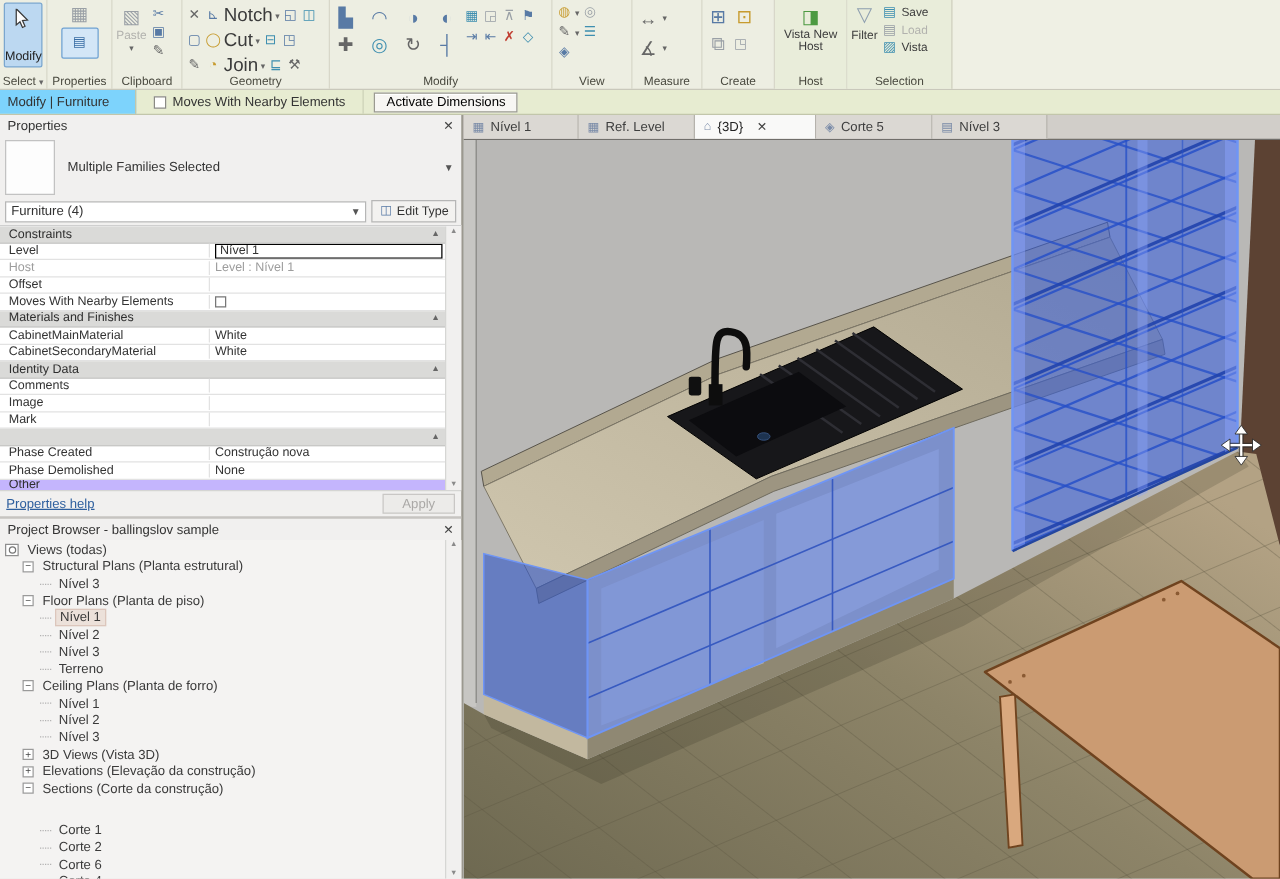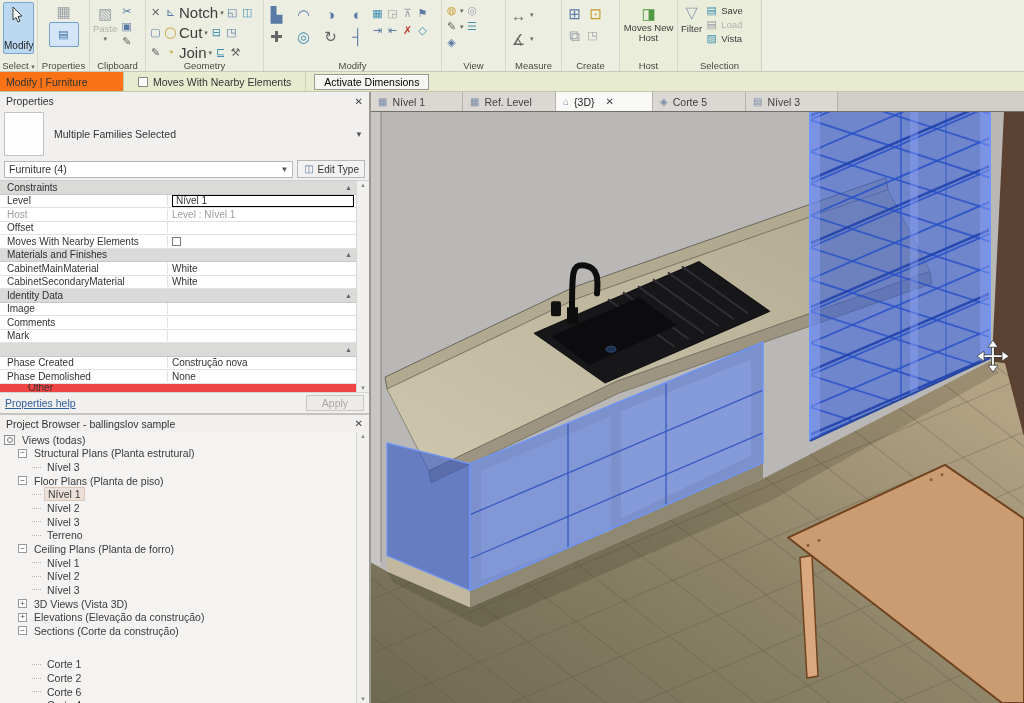--- a/index.html
+++ b/index.html
@@ -27,21 +27,21 @@
   .caret{font-size:7px;color:#666;}
   .gtxt{font-size:15px;color:#3c3c3c;white-space:nowrap;}
   .sel-side{display:flex;flex-direction:column;gap:1px;font-size:9.5px;justify-content:flex-start;}
   .sel-side .row{gap:3px;}
   .sel-side .disabled{color:#b2b2ae;}
   .rfill{flex:1;background:#eff0e4;}
 
   
   .ctxbar{height:20px;background:#e7ecd1;display:flex;align-items:center;font-size:10.5px;color:#333;
     border-bottom:1px solid #c2c6ab;}
-  .ctx-tab{width:124px;padding-left:6px;height:100%;display:flex;align-items:center;background:#f97316;
+  .ctx-tab{width:109px;padding-left:6px;height:100%;display:flex;align-items:center;background:#7dd3fc;
     border-right:1px solid #c2c6ab;}
   .ctx-chk{display:flex;align-items:center;gap:5px;padding:0 14px;height:100%;border-right:1px solid #cdd1b8;}
   .chkbox{width:10px;height:10px;border:1px solid #8a8a84;background:#fff;}
   .ctx-btn{margin-left:8px;background:#f7f6f3;border:1px solid #9a9a91;padding:1px 9px;font-size:10.5px;
     box-shadow:inset 0 1px 0 #fff;}
 
   
   .main{flex:1;display:flex;min-height:0;}
   .left{width:371px;display:flex;flex-direction:column;border-right:2px solid #9b988f;background:#f1f0ef;}
 
@@ -62,21 +62,21 @@
   .pgrid{flex:1;}
   .pgr{display:flex;height:13.5px;border-bottom:1px solid #e2e2e2;font-size:10px;color:#333;align-items:center;}
   .pgr .lab{width:168px;padding-left:7px;border-right:1px solid #e2e2e2;overflow:hidden;white-space:nowrap;}
   .pgr .val{flex:1;padding-left:4px;height:100%;display:flex;align-items:center;overflow:hidden;white-space:nowrap;}
   .pgr.header{background:#dadad8;border-bottom:1px solid #c8c8c6;color:#2e2e2e;}
   .pgr.header .lab{border-right:none;width:auto;flex:1;}
   .pin{margin-left:auto;margin-right:4px;font-size:7px;color:#666;}
   .pgr.disabled .lab,.pgr.disabled .val{color:#9d9d9d;}
   .valbox{border:1.5px solid #000;background:#fff;height:12px;flex:1;margin-right:2px;display:flex;align-items:center;padding-left:3px;}
   .pgr .chk{width:9px;height:9px;border:1px solid #777;background:#fff;}
-  .pgr.sliver{height:8px;background:#ef4444;border-bottom:none;overflow:hidden;padding-left:21px;}
+  .pgr.sliver{height:8px;background:#c4b5fd;border-bottom:none;overflow:hidden;}
   .vscroll{width:13px;background:#f1f0ef;border-left:1px solid #d6d6d4;display:flex;flex-direction:column;
     align-items:center;justify-content:space-between;padding:1px 0;font-size:6px;color:#8a8a8a;}
   .pfoot{height:21px;display:flex;align-items:center;padding:0 5px;border-top:1px solid #d5d5d3;}
   .plink{font-size:10.5px;color:#2e5f9e;text-decoration:underline;}
   .btn-apply{margin-left:auto;width:58px;height:16px;background:#ecebe9;border:1px solid #c9c7c5;color:#aaa8a6;
     font-size:10.5px;display:flex;align-items:center;justify-content:center;}
 
   
   .browser{flex:1;display:flex;flex-direction:column;border-top:2px solid #c6c4c1;min-height:0;}
   .bhead{height:17px;display:flex;align-items:center;padding:0 6px;font-size:10.5px;color:#333;}
@@ -245,21 +245,21 @@
             <span class="ic big gray">⧉</span>
             <span class="ic gray">◳</span>
           </div>
       </div>
       <div class="slabel">Create</div>
     </div>
 
     <div class="rsec" style="width:58px;background:#e9edda">
       <div class="bigbtn" style="width:100%">
         <span class="ic big green">◨</span>
-        <span style="text-align:center;line-height:1.1">Moves New Host</span>
+        <span style="text-align:center;line-height:1.1">Vista New Host</span>
       </div>
       <div class="slabel">Host</div>
     </div>
 
     <div class="rsec" style="width:84px;background:#e9edda;border-right:1px solid #cfcfc0">
       <div class="bigbtn">
         <span class="ic big" style="color:#90a0b0;font-size:16px">▽</span>
         <span>Filter</span>
       </div>
       <div class="sel-side" style="padding-top:2px">
@@ -350,25 +350,25 @@
               </div>
               <div class="pgr">
                 <span class="lab">CabinetSecondaryMaterial</span>
                 <span class="val">White</span>
               </div>
               <div class="pgr header">
                 <span class="lab">Identity Data</span>
                 <span class="pin">▲</span>
               </div>
               <div class="pgr">
+                <span class="lab">Comments</span>
+                <span class="val"></span>
+              </div>
+              <div class="pgr">
                 <span class="lab">Image</span>
-                <span class="val"></span>
-              </div>
-              <div class="pgr">
-                <span class="lab">Comments</span>
                 <span class="val"></span>
               </div>
               <div class="pgr">
                 <span class="lab">Mark</span>
                 <span class="val"></span>
               </div>
               <div class="pgr header">
                 <span class="pin">▲</span>
               </div>
               <div class="pgr">

